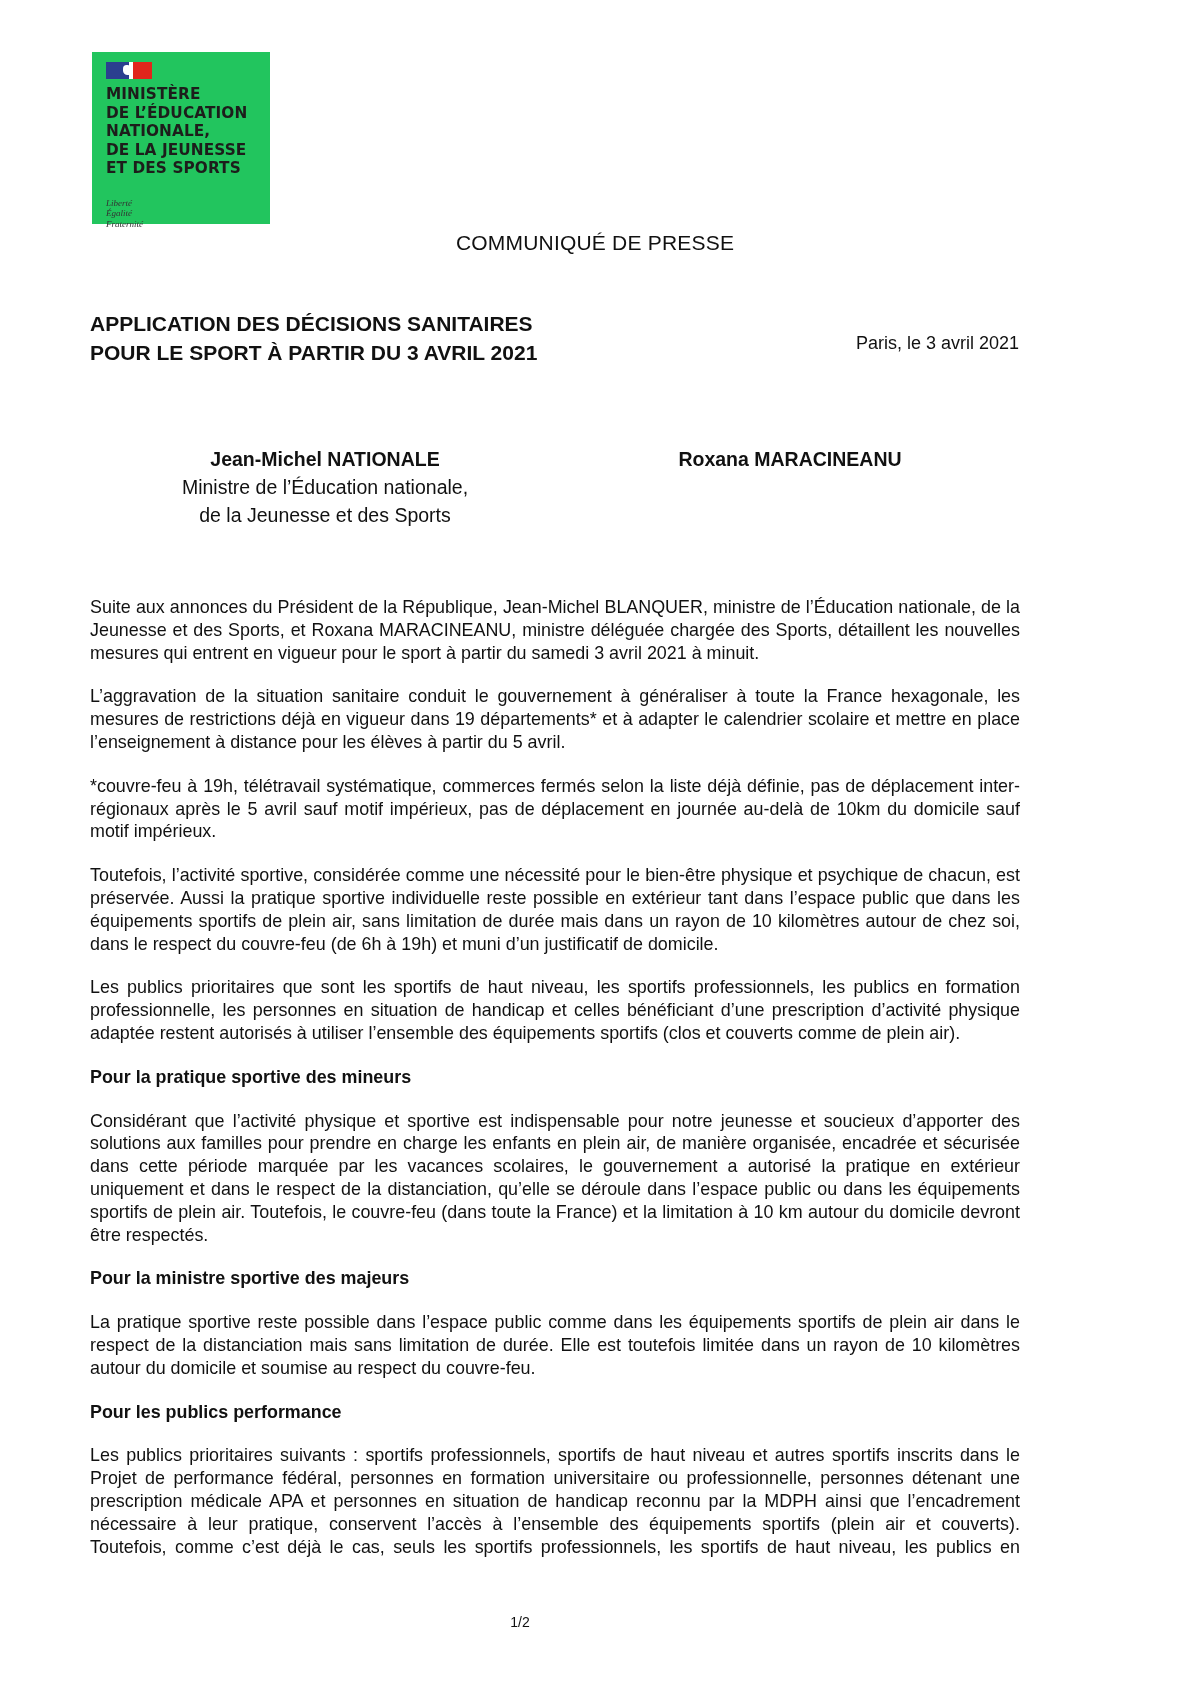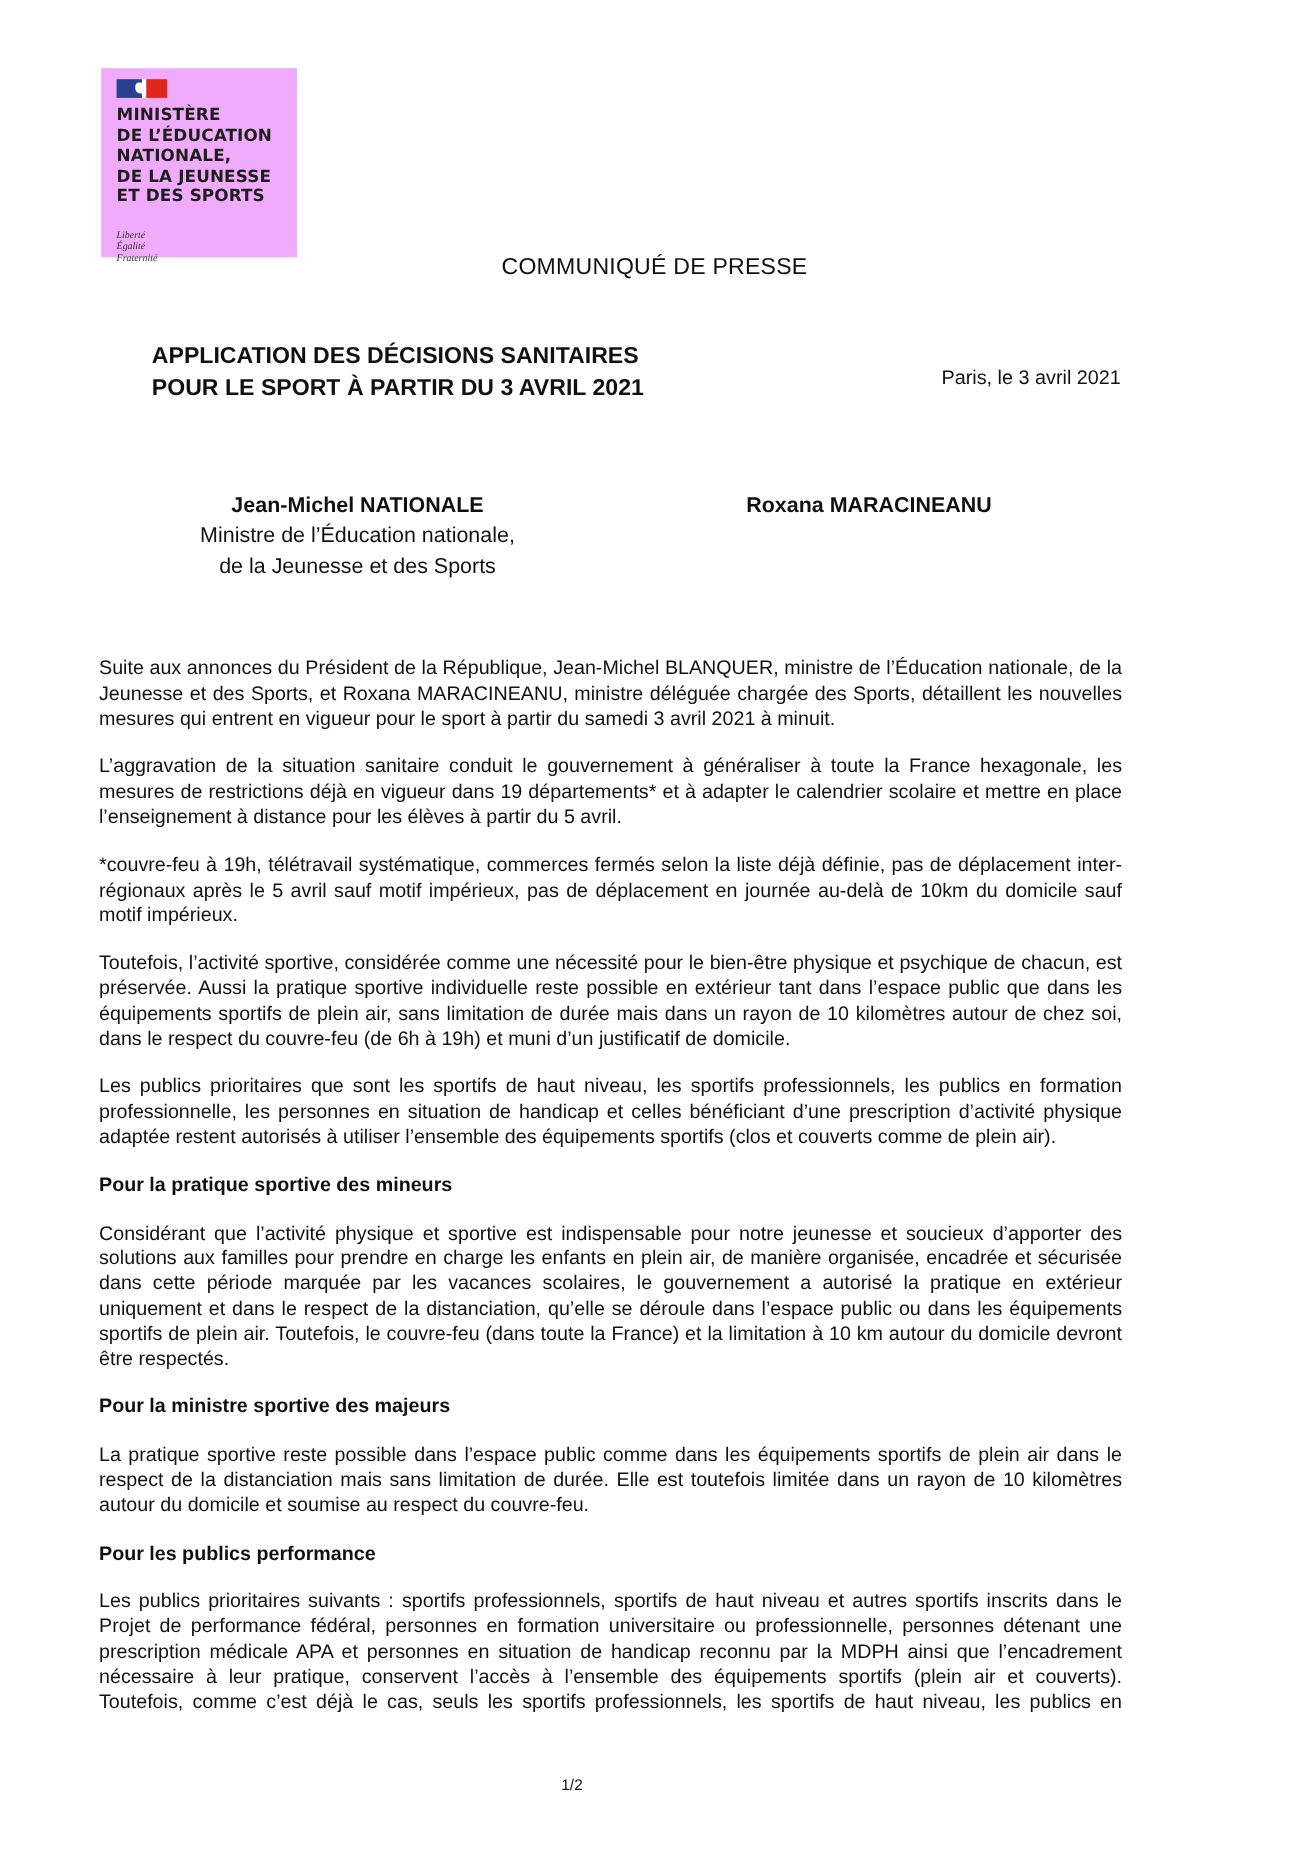--- a/index.html
+++ b/index.html
@@ -1,43 +1,43 @@
 <!DOCTYPE html>
 <html><head>
 <meta charset="utf-8">
 <style>
   html, body { margin: 0; padding: 0; background: #ffffff; }
   body {
     width: 1190px; height: 1683px; position: relative; overflow: hidden;
     font-family: "Liberation Sans", sans-serif; color: #111;
   }
   .logo {
-    position: absolute; left: 92px; top: 62px; width: 178px; height: 172px;
-    background: #f0abfc; box-sizing: border-box; padding: 10px 0 0 14px;
+    position: absolute; left: 92px; top: 52px; width: 178px; height: 172px;
+    background: #22c55e; box-sizing: border-box; padding: 10px 0 0 14px;
   }
   .flag { display: flex; width: 46px; height: 17px; margin-bottom: 6px; }
   .flag .blue { width: 23px; background: #2b3f8f; border-radius: 0 0 0 0; position: relative; }
   .flag .blue::after { content: ""; position: absolute; right: -4px; top: 3px; width: 10px; height: 10px; background: #fff; border-radius: 40% 60% 50% 50%; }
   .flag .gap { width: 4px; background: #fff; }
   .flag .red { width: 19px; background: #e1261c; }
   .logo-title {
     font-family: "DejaVu Sans", sans-serif; font-weight: bold; font-size: 15.3px;
     line-height: 18.5px; color: #1d1d1b; letter-spacing: 0.1px; white-space: pre-line;
   }
   .motto {
     font-family: "Liberation Serif", serif; font-style: italic; font-size: 9px;
     line-height: 10.5px; color: #333; margin-top: 20px; white-space: pre-line;
   }
   .kicker {
     position: absolute; top: 231px; left: 0; width: 1190px; text-align: center;
     font-size: 21px; letter-spacing: 0.2px; color: #111;
   }
   .headline {
     position: absolute; left: 90px; top: 309px; font-weight: bold; font-size: 21px;
-    line-height: 29px; white-space: pre-line; color: #111; margin-left: 48px;
+    line-height: 29px; white-space: pre-line; color: #111;
   }
   .date {
     position: absolute; right: 171px; top: 333px; font-size: 18px; color: #111;
   }
   .sig { position: absolute; top: 445px; text-align: center; font-size: 19.5px; line-height: 28px; color: #111; }
   .sig.left { left: 150px; width: 350px; }
   .sig.right { left: 590px; width: 400px; }
   .sig .name { font-weight: bold; }
   .sig .role { white-space: pre-line; }
   .body {

